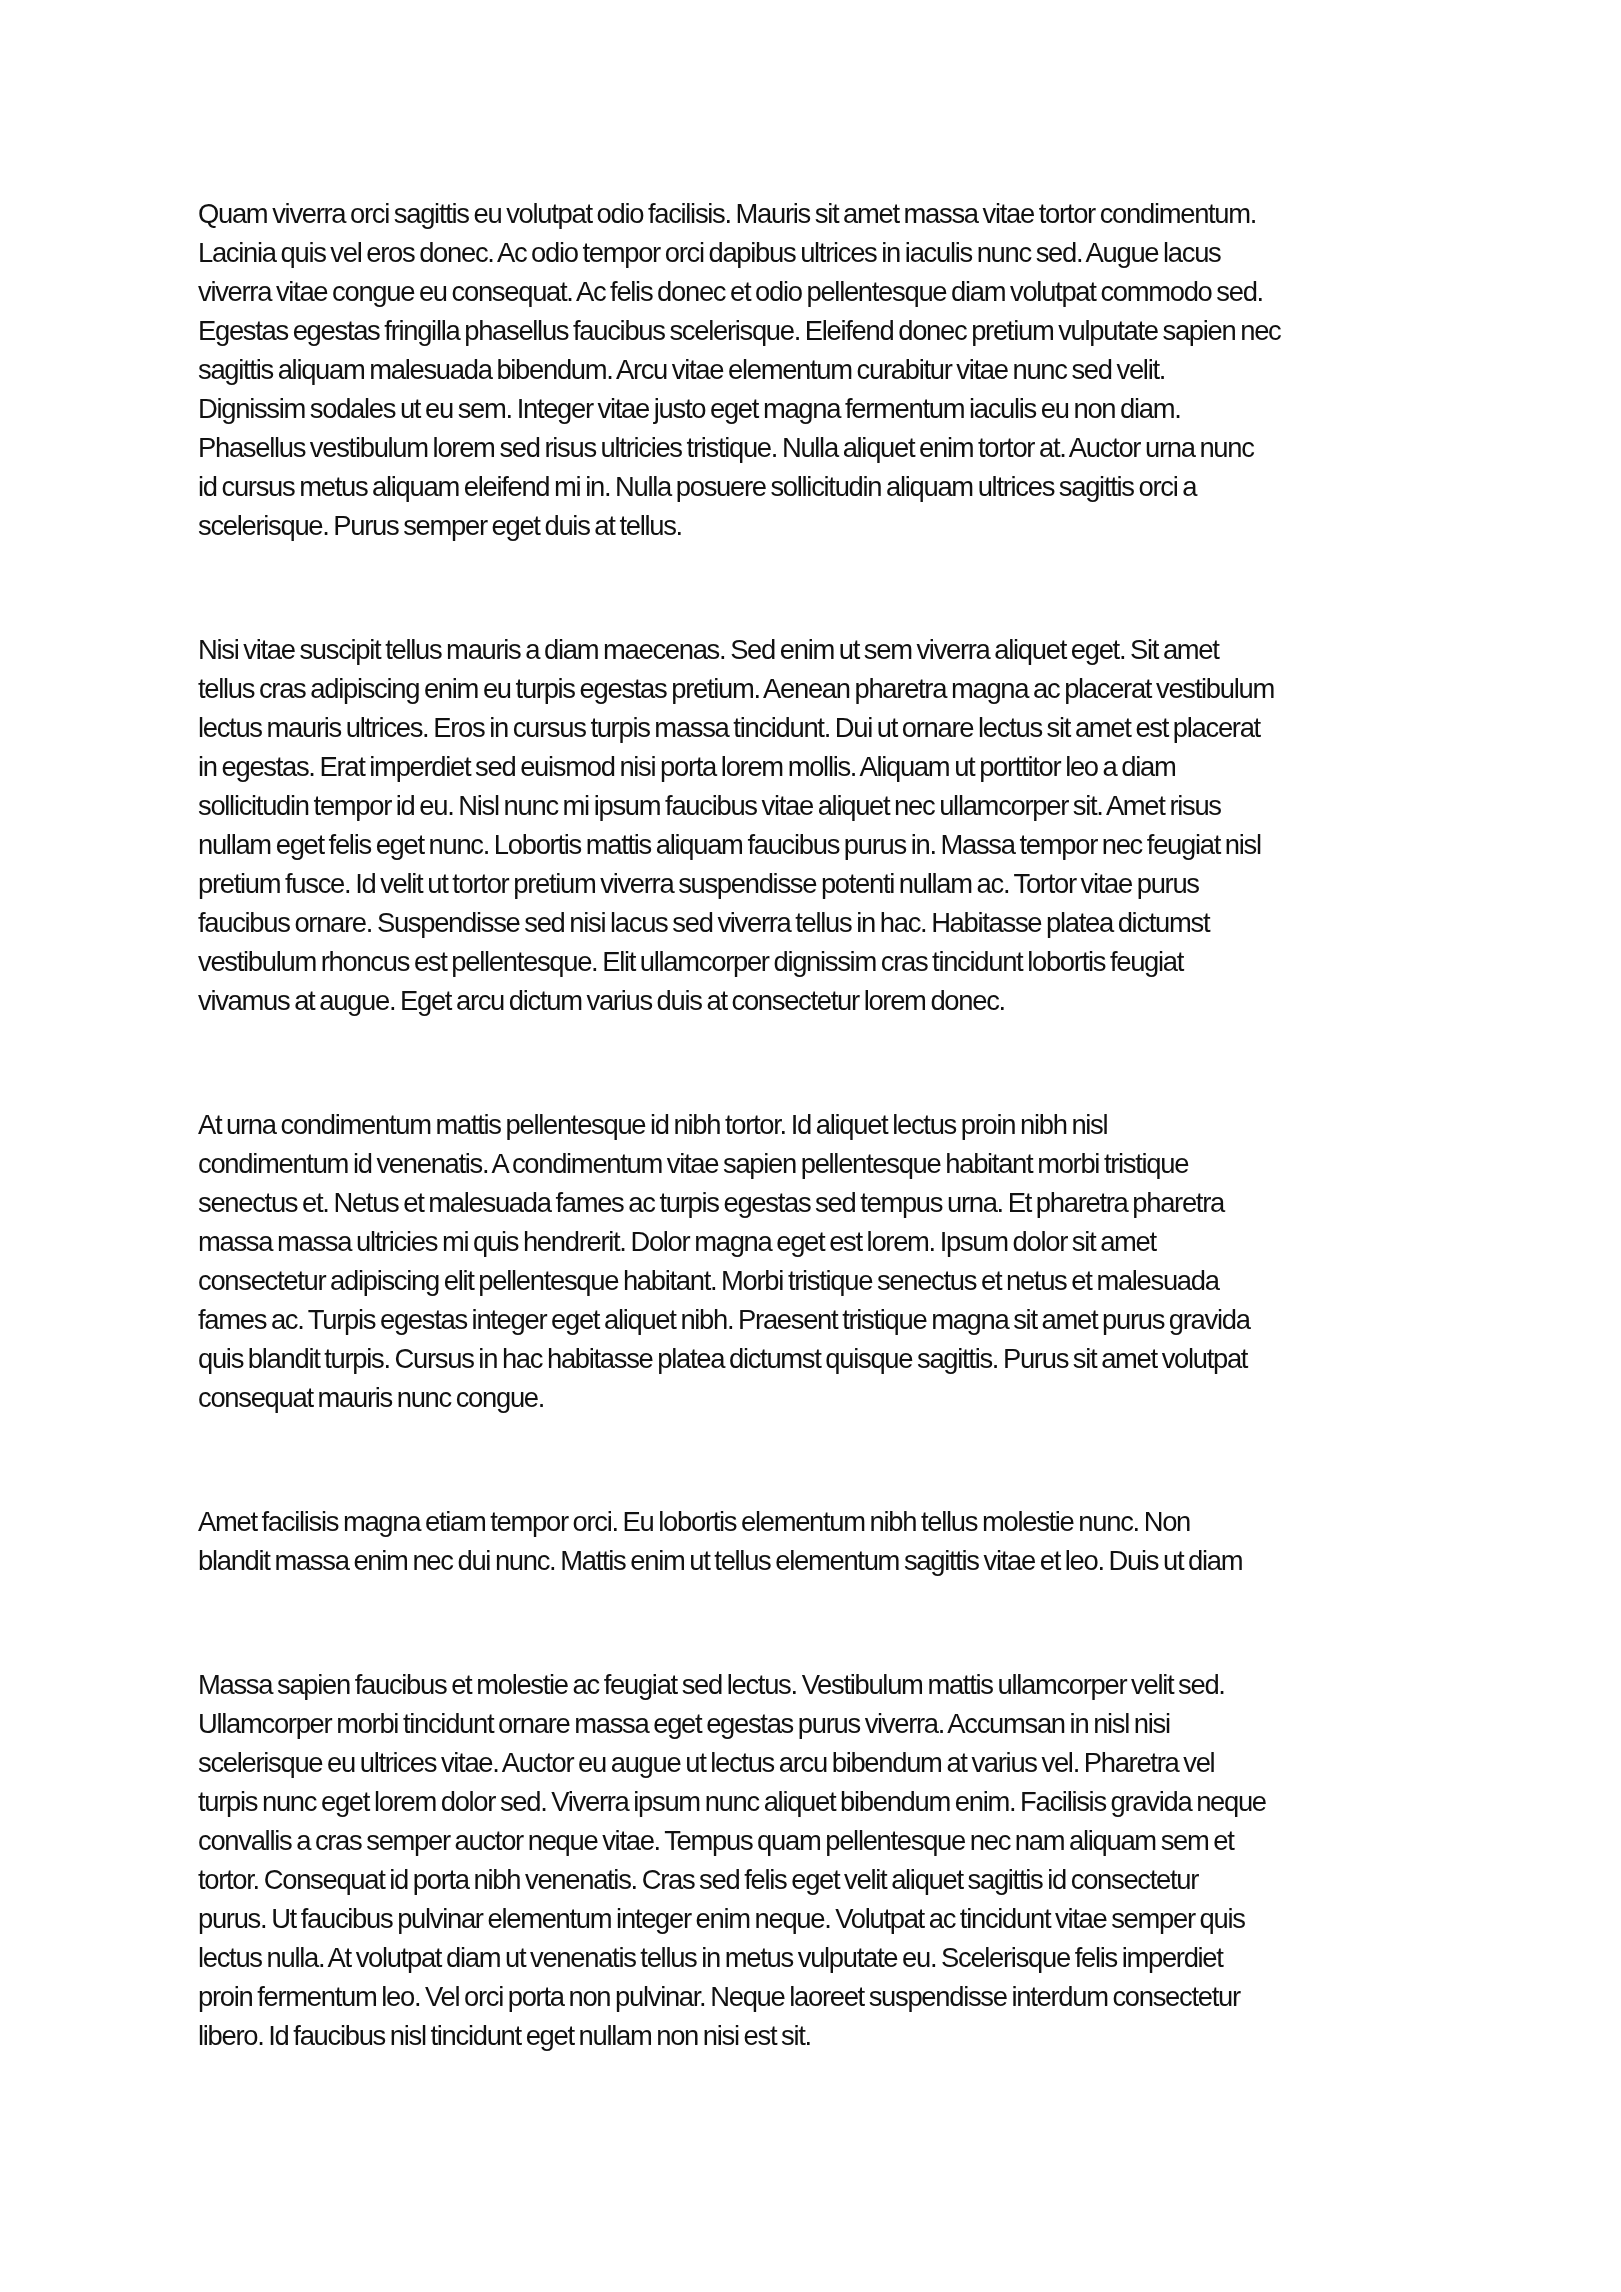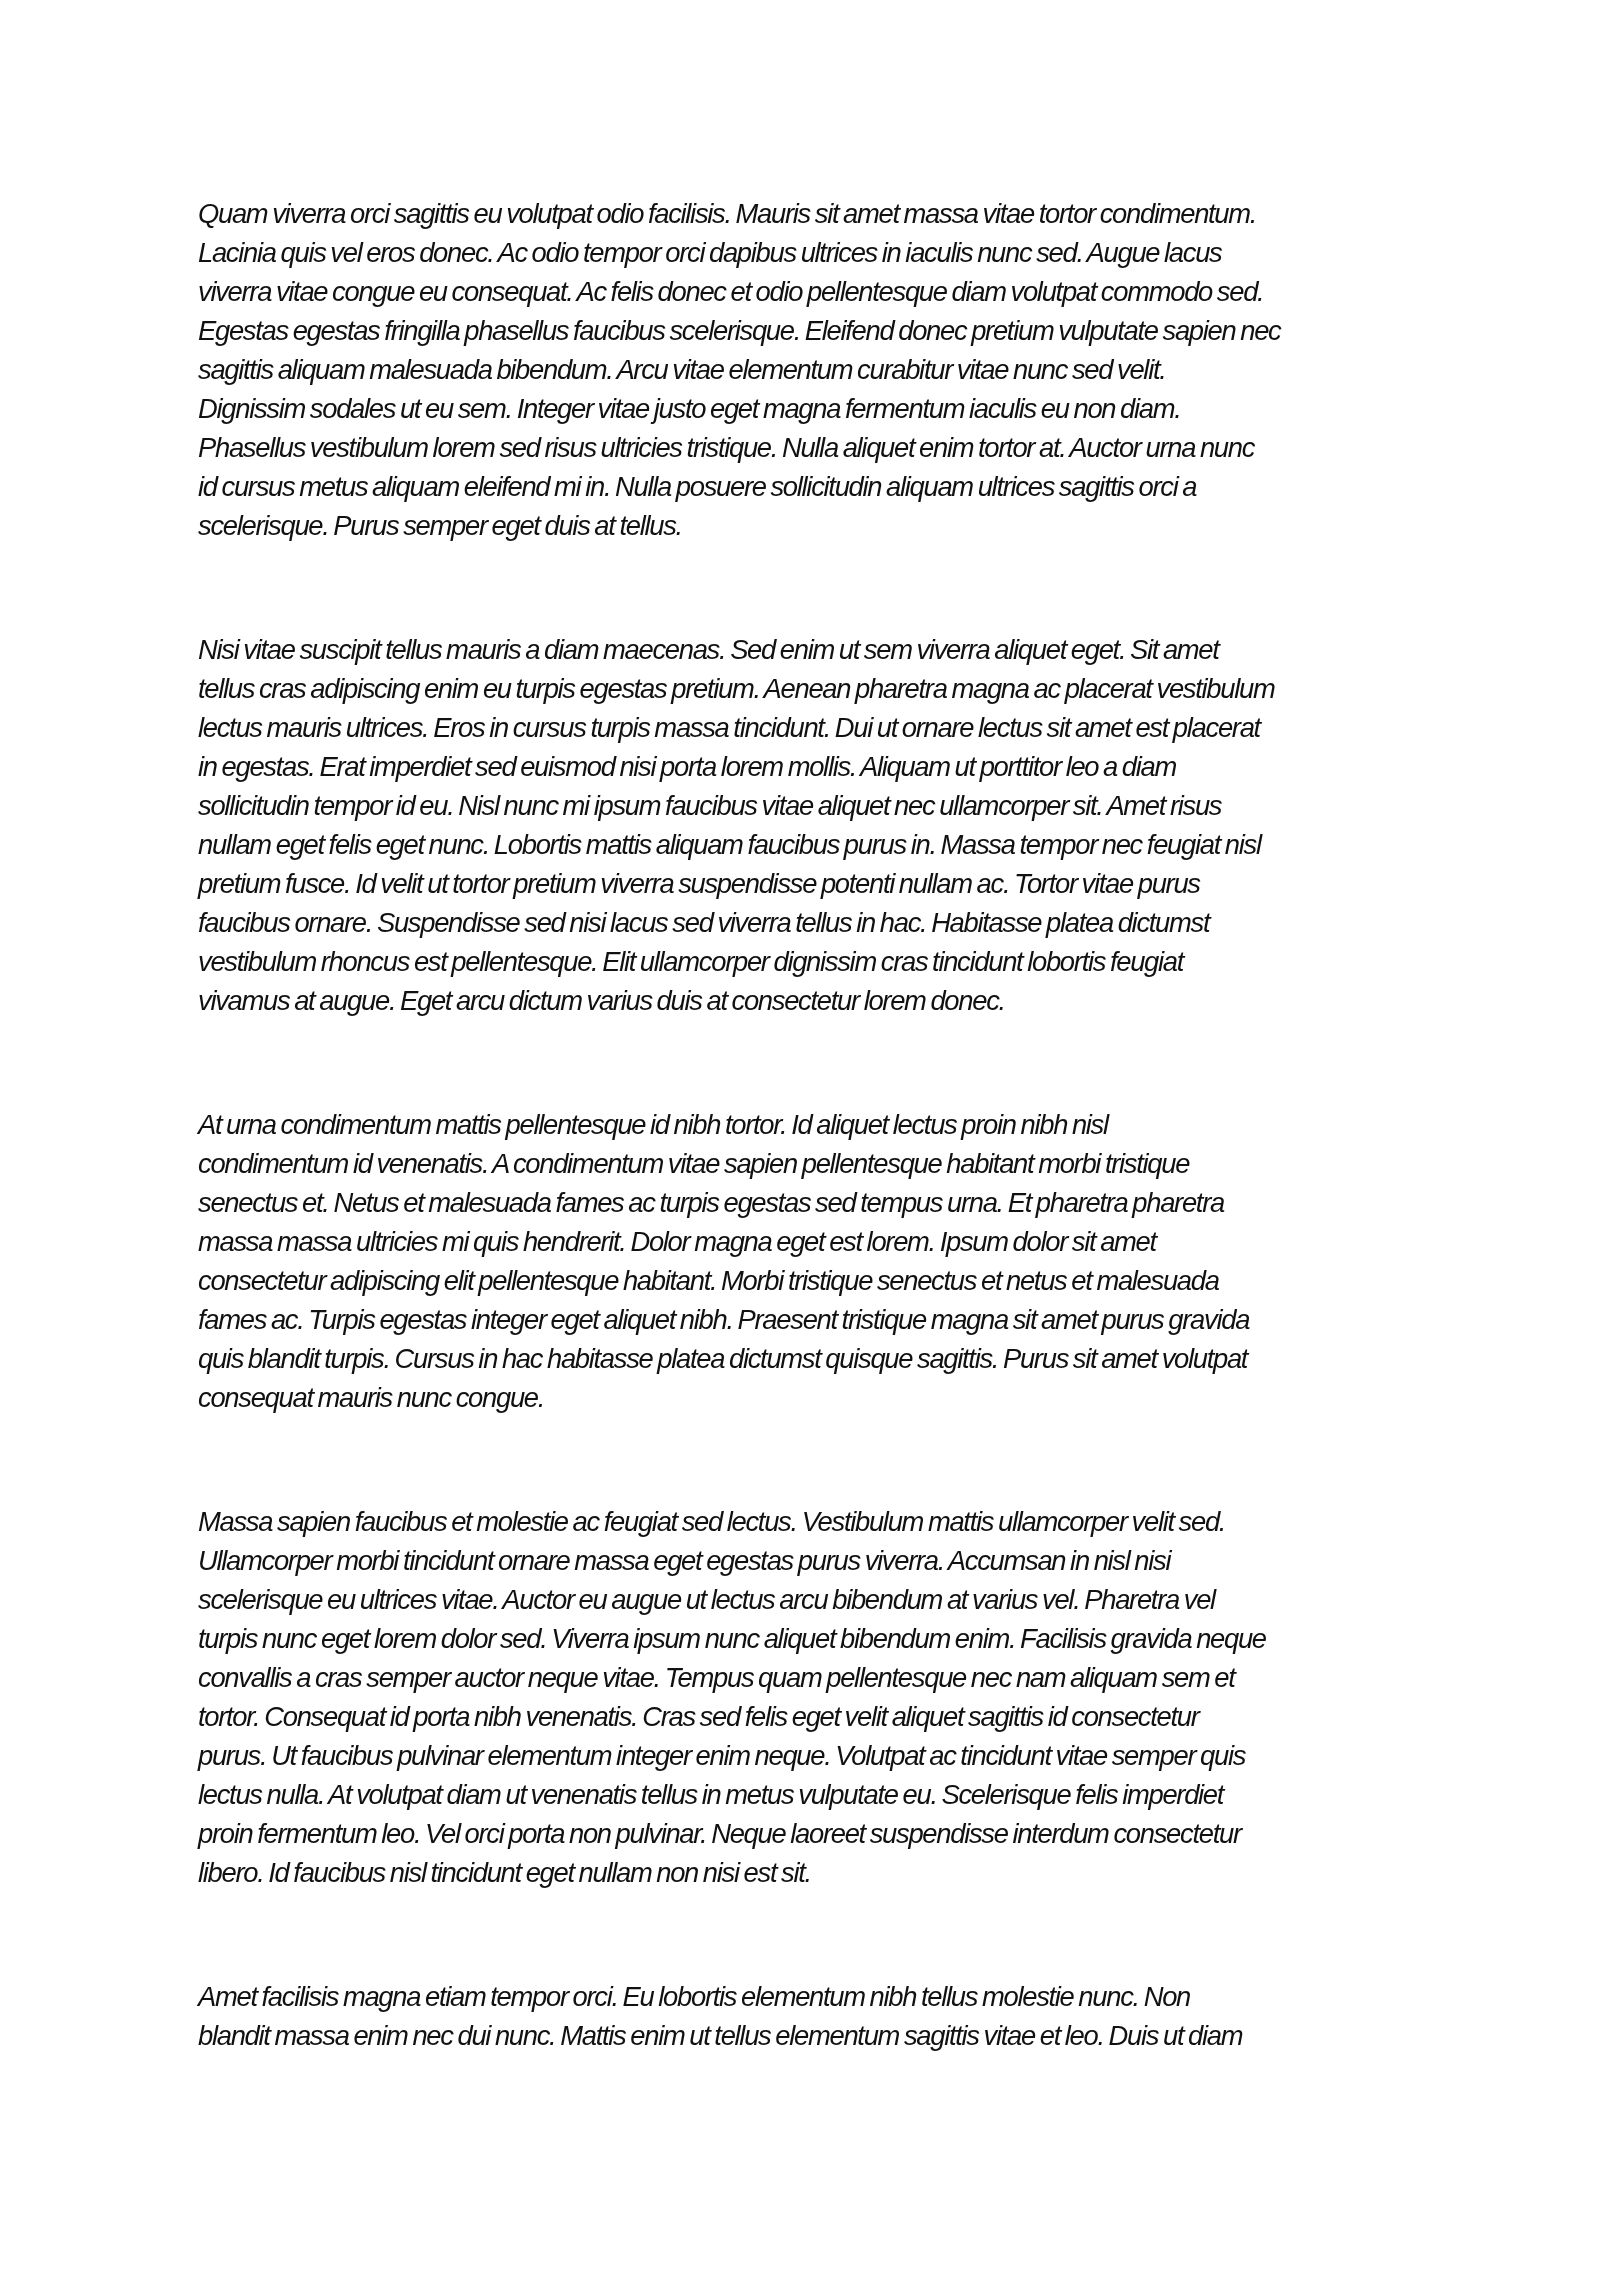--- a/index.html
+++ b/index.html
@@ -12,21 +12,20 @@
     height: 2293px;
     position: relative;
   }
   .page {
     box-sizing: border-box;
     width: 1467px;
     height: 2293px;
     background: #ffffff;
     padding: 194px 196px 0 198px;
     overflow: hidden;
-    font-style: italic;
   }
   .para {
     margin: 0 0 85px 0;
     font-family: "Liberation Sans", "DejaVu Sans", sans-serif;
     font-size: 27.4px;
     line-height: 39px;
     letter-spacing: -1.3px;
     word-spacing: -1.5px;
     color: #111111;
     white-space: pre;
@@ -57,26 +56,26 @@
 vestibulum rhoncus est pellentesque. Elit ullamcorper dignissim cras tincidunt lobortis feugiat
 vivamus at augue. Eget arcu dictum varius duis at consectetur lorem donec.</p>
   <p class="para">At urna condimentum mattis pellentesque id nibh tortor. Id aliquet lectus proin nibh nisl
 condimentum id venenatis. A condimentum vitae sapien pellentesque habitant morbi tristique
 senectus et. Netus et malesuada fames ac turpis egestas sed tempus urna. Et pharetra pharetra
 massa massa ultricies mi quis hendrerit. Dolor magna eget est lorem. Ipsum dolor sit amet
 consectetur adipiscing elit pellentesque habitant. Morbi tristique senectus et netus et malesuada
 fames ac. Turpis egestas integer eget aliquet nibh. Praesent tristique magna sit amet purus gravida
 quis blandit turpis. Cursus in hac habitasse platea dictumst quisque sagittis. Purus sit amet volutpat
 consequat mauris nunc congue.</p>
+  <p class="para">Amet facilisis magna etiam tempor orci. Eu lobortis elementum nibh tellus molestie nunc. Non
+blandit massa enim nec dui nunc. Mattis enim ut tellus elementum sagittis vitae et leo. Duis ut diam</p>
   <p class="para">Massa sapien faucibus et molestie ac feugiat sed lectus. Vestibulum mattis ullamcorper velit sed.
 Ullamcorper morbi tincidunt ornare massa eget egestas purus viverra. Accumsan in nisl nisi
 scelerisque eu ultrices vitae. Auctor eu augue ut lectus arcu bibendum at varius vel. Pharetra vel
 turpis nunc eget lorem dolor sed. Viverra ipsum nunc aliquet bibendum enim. Facilisis gravida neque
 convallis a cras semper auctor neque vitae. Tempus quam pellentesque nec nam aliquam sem et
 tortor. Consequat id porta nibh venenatis. Cras sed felis eget velit aliquet sagittis id consectetur
 purus. Ut faucibus pulvinar elementum integer enim neque. Volutpat ac tincidunt vitae semper quis
 lectus nulla. At volutpat diam ut venenatis tellus in metus vulputate eu. Scelerisque felis imperdiet
 proin fermentum leo. Vel orci porta non pulvinar. Neque laoreet suspendisse interdum consectetur
 libero. Id faucibus nisl tincidunt eget nullam non nisi est sit.</p>
-  <p class="para">Amet facilisis magna etiam tempor orci. Eu lobortis elementum nibh tellus molestie nunc. Non
-blandit massa enim nec dui nunc. Mattis enim ut tellus elementum sagittis vitae et leo. Duis ut diam</p>
 </div>
 
 
 </body></html>

